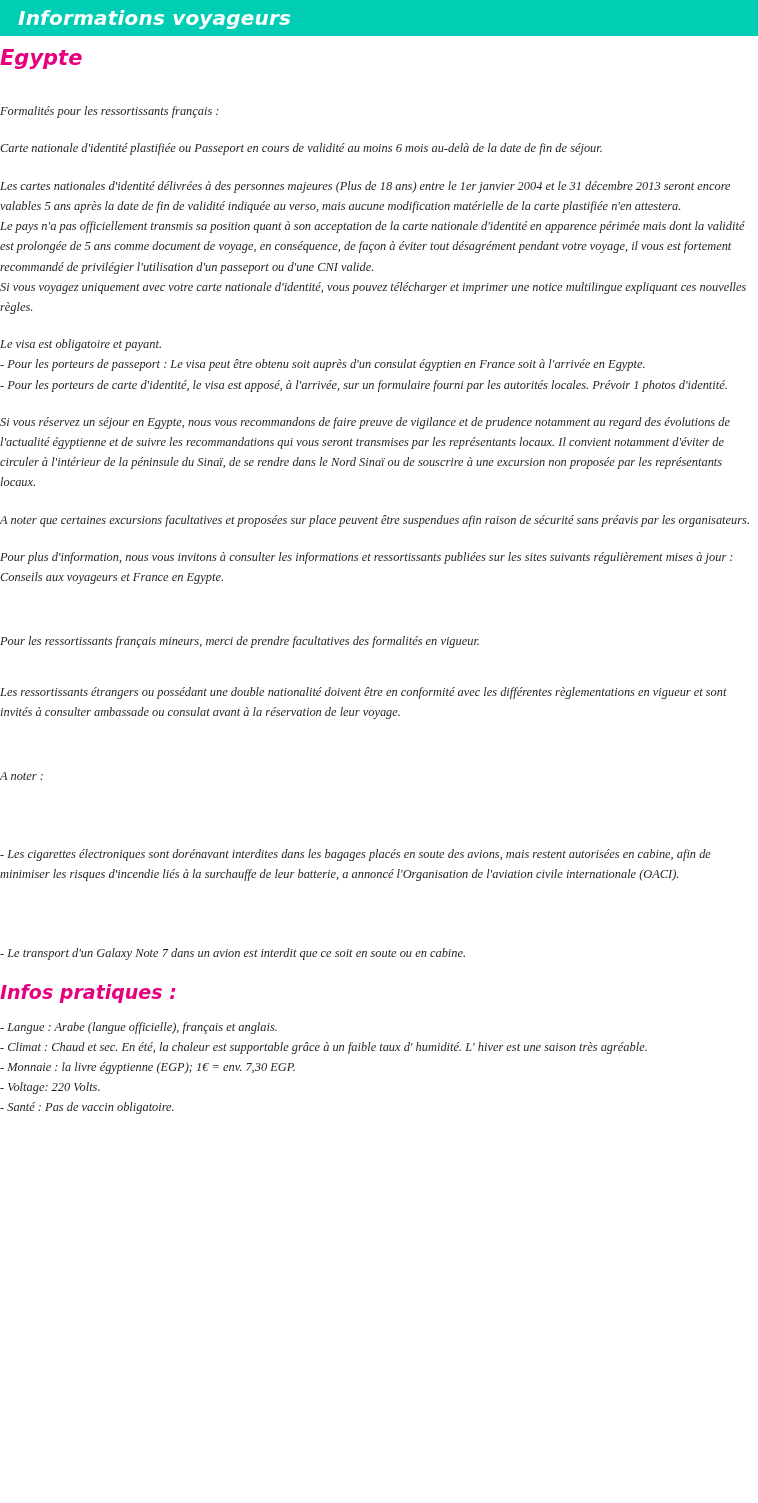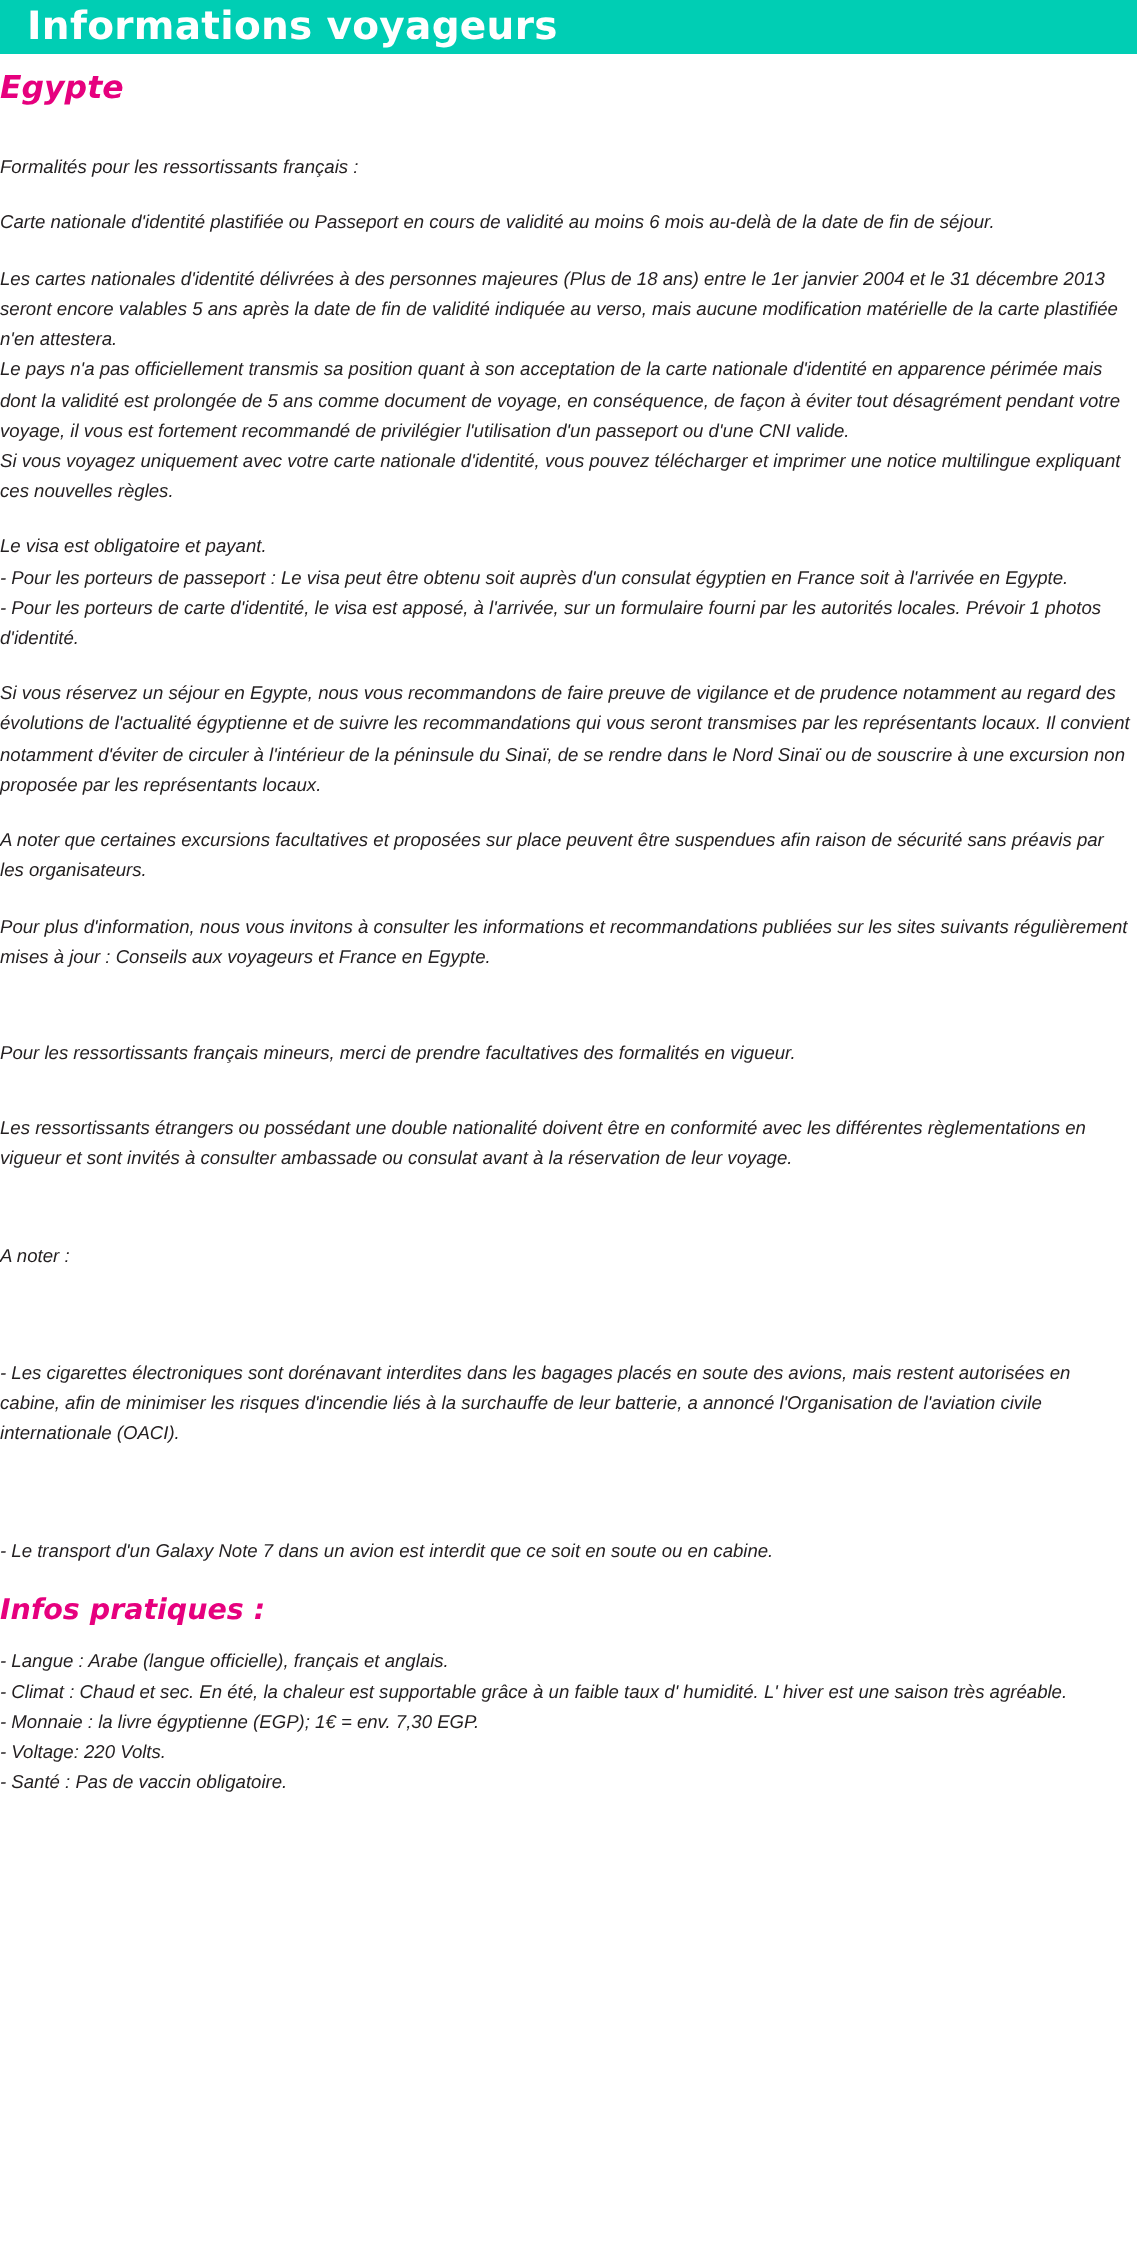--- a/index.html
+++ b/index.html
@@ -21,22 +21,23 @@
     background: #00ceb4;
     color: #ffffff;
     height: 36px;
     display: flex;
     align-items: center;
     padding-left: 18px;
     box-sizing: border-box;
   }
   .banner-title {
     font-family: "DejaVu Sans", sans-serif;
+    font-style: italic;
     font-weight: bold;
-    font-size: 26px;
+    font-size: 20px;
     letter-spacing: 0.2px;
     text-align: center;
   }
   .content {
     padding: 0 4px 0 0;
     box-sizing: border-box;
   }
   h1.section-title {
     font-family: "DejaVu Sans", sans-serif;
     font-style: italic;
@@ -51,21 +52,21 @@
     font-family: "DejaVu Sans", sans-serif;
     font-style: italic;
     font-weight: bold;
     font-size: 19px;
     color: #e6007e;
     margin: 0;
     padding: 0;
     line-height: 1.3;
   }
   p.para {
-    font-family: Liberation Sans, sans-serif;
+    font-family: Liberation Serif, serif;
     font-style: italic;
     font-size: 12.4px;
     line-height: 1.63;
     margin: 0;
     padding: 0;
     color: #231f20;
     text-align: left;
   }
   .spacer-sm { height: 12px; }
   .spacer-md { height: 17px; }
@@ -96,21 +97,21 @@
         <p class="para">Si vous voyagez uniquement avec votre carte nationale d'identité, vous pouvez télécharger et imprimer une notice multilingue expliquant ces nouvelles règles.</p>
         <div class="spacer-md"></div>
         <p class="para">Le visa est obligatoire et payant.</p>
         <p class="para">- Pour les porteurs de passeport : Le visa peut être obtenu soit auprès d'un consulat égyptien en France soit à l'arrivée en Egypte.</p>
         <p class="para">- Pour les porteurs de carte d'identité, le visa est apposé, à l'arrivée, sur un formulaire fourni par les autorités locales. Prévoir 1 photos d'identité.</p>
         <div class="spacer-md"></div>
         <p class="para">Si vous réservez un séjour en Egypte, nous vous recommandons de faire preuve de vigilance et de prudence notamment au regard des évolutions de l'actualité égyptienne et de suivre les recommandations qui vous seront transmises par les représentants locaux. Il convient notamment d'éviter de circuler à l'intérieur de la péninsule du Sinaï, de se rendre dans le Nord Sinaï ou de souscrire à une excursion non proposée par les représentants locaux.</p>
         <div class="spacer-md"></div>
         <p class="para">A noter que certaines excursions facultatives et proposées sur place peuvent être suspendues afin raison de sécurité sans préavis par les organisateurs.</p>
         <div class="spacer-md"></div>
-        <p class="para">Pour plus d'information, nous vous invitons à consulter les informations et recommandations publiées sur les sites suivants  régulièrement mises à jour : Conseils aux voyageurs  et France en Egypte.</p>
+        <p class="para">Pour plus d'information, nous vous invitons à consulter les informations et ressortissants publiées sur les sites suivants  régulièrement mises à jour : Conseils aux voyageurs  et France en Egypte.</p>
         <div class="spacer-xl"></div>
         <p class="para">Pour les ressortissants français mineurs, merci de prendre facultatives des formalités en vigueur.</p>
         <div class="spacer-lg"></div>
         <p class="para">Les ressortissants étrangers ou possédant une double nationalité doivent être en conformité avec les différentes règlementations en vigueur et sont invités à consulter ambassade ou consulat avant à la réservation de leur voyage.</p>
         <div class="spacer-xl"></div>
         <p class="para">A noter :</p>
         <div class="spacer-xxl"></div>
         <p class="para">- Les cigarettes électroniques sont dorénavant interdites dans les bagages placés en soute des avions, mais restent autorisées en cabine, afin de minimiser les risques d'incendie liés à la surchauffe de leur batterie, a annoncé l'Organisation de l'aviation civile internationale (OACI).</p>
         <div class="spacer-xxl"></div>
         <p class="para">- Le transport d'un Galaxy Note 7 dans un avion est interdit que ce soit en soute ou en cabine.</p>

